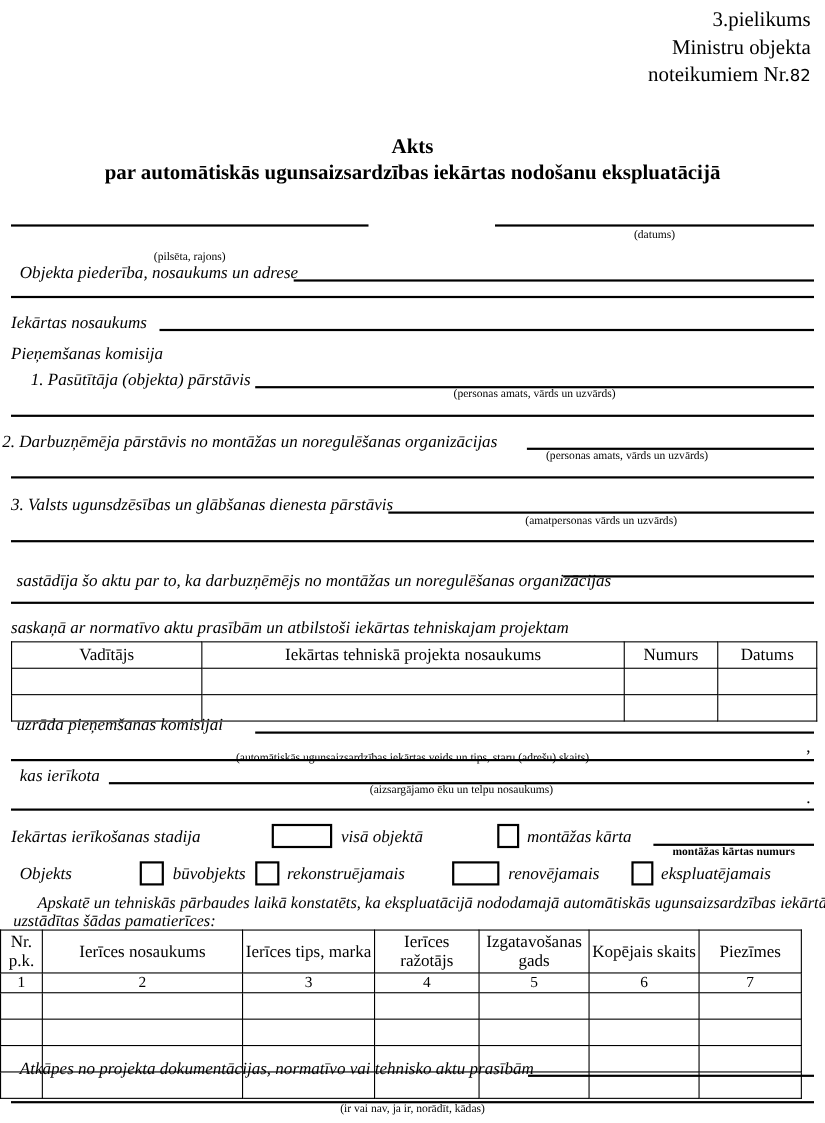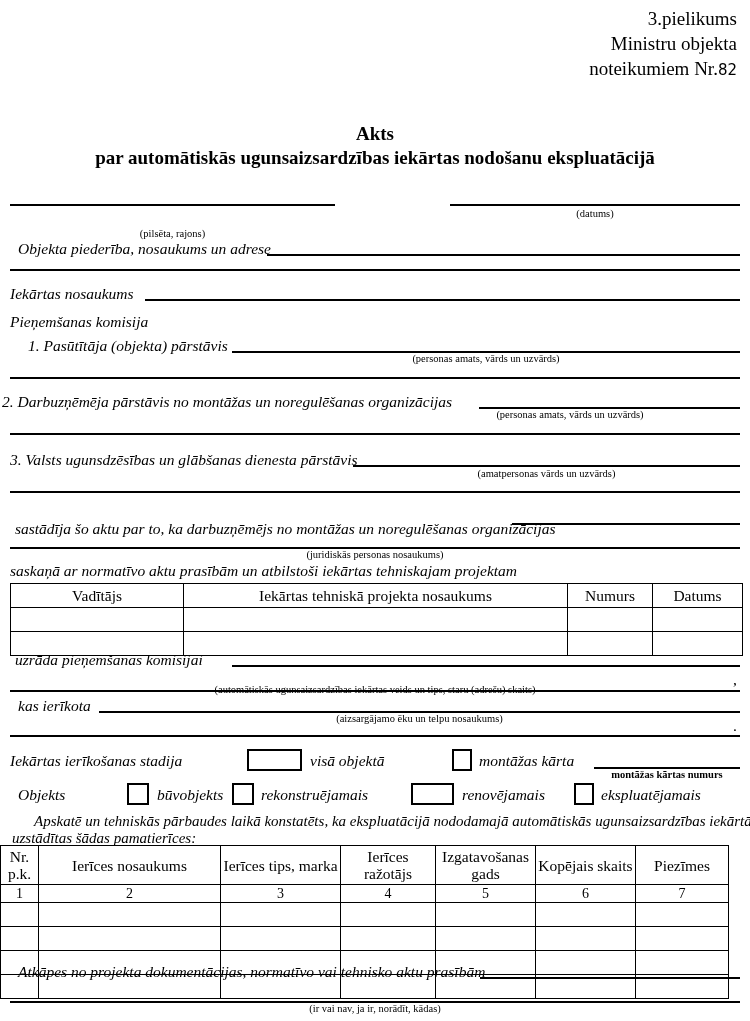--- a/index.html
+++ b/index.html
@@ -148,21 +148,20 @@
   <div class="rule" style="left:10px; top:433px; width:730px;"></div>
 
   <div class="txt" style="left:10px; top:451px;">3. Valsts ugunsdzēsības un glābšanas dienesta pārstāvis</div>
   <div class="rule" style="left:353px; top:465px; width:387px;"></div>
   <div class="cap-c" style="left:353px; top:468px; width:387px;">(amatpersonas vārds un uzvārds)</div>
   <div class="rule" style="left:10px; top:491px; width:730px;"></div>
 
   <div class="txt" style="left:15px; top:509px;margin-top:11px;">sastādīja šo aktu par to, ka darbuzņēmējs no montāžas un noregulēšanas organizācijas</div>
   <div class="rule" style="left:512px; top:523px; width:228px;"></div>
   <div class="rule" style="left:10px; top:547px; width:730px;"></div>
-  <div class="cap-c" style="left:10px; top:549px; width:730px;">(juridiskās personas nosaukums)</div>
 
   <div class="txt" style="left:10px; top:562px;">saskaņā ar normatīvo aktu prasībām un atbilstoši iekārtas tehniskajam projektam</div>
 
   <table class="tbl" id="project-table" style="left:10px; top:583px; width:732px;">
     <colgroup>
       <col style="width:173px">
       <col style="width:384px">
       <col style="width:85px">
       <col style="width:90px">
     </colgroup>

